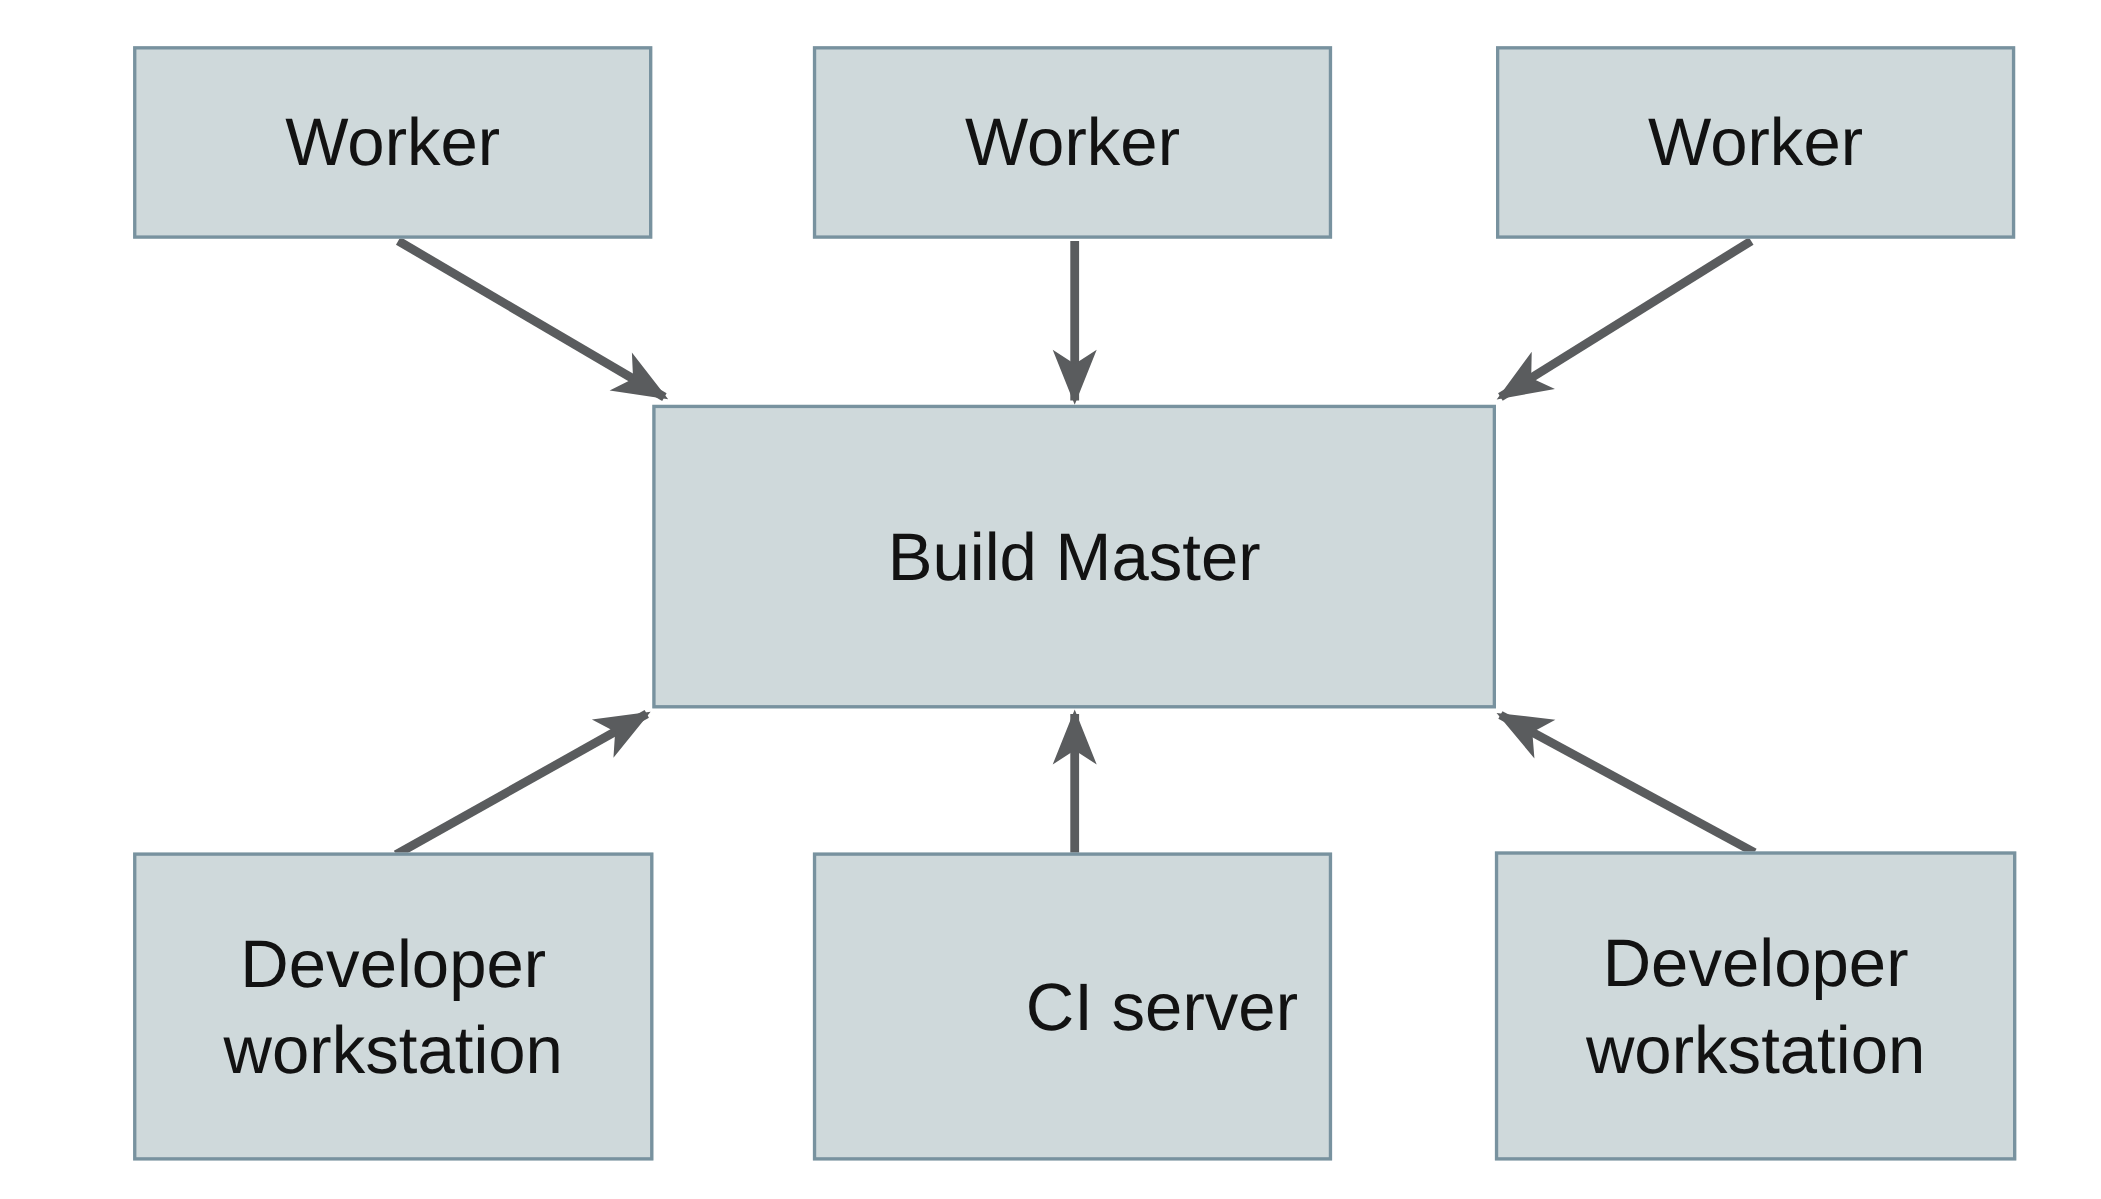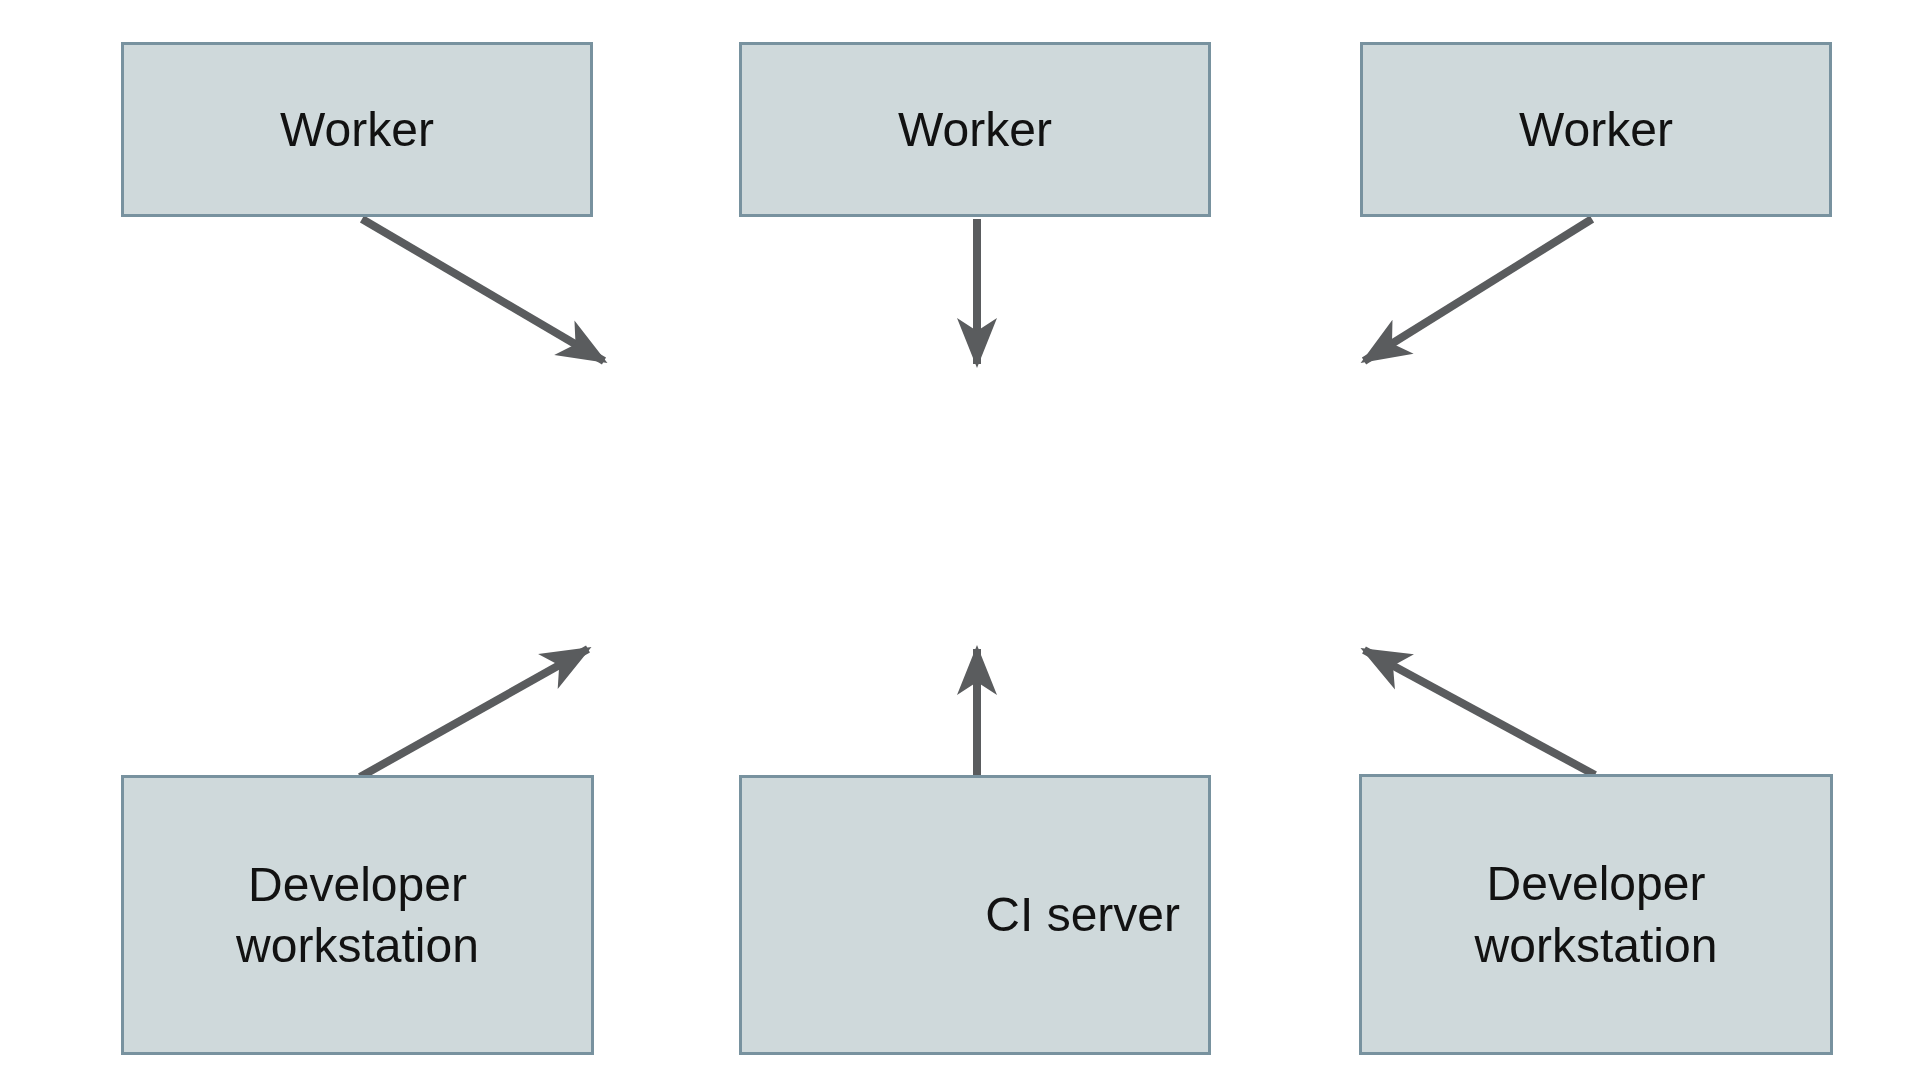--- a/index.html
+++ b/index.html
@@ -37,21 +37,21 @@
 
   .node {
     position: absolute;
     background: var(--node-fill);
     border: 3px solid var(--node-border);
     display: flex;
     align-items: center;
     justify-content: center;
     text-align: center;
     color: var(--text);
-    font-size: 48px;
+    font-size: 61px;
     line-height: 1.28;
     padding: 0 28px;
   }
 
   .node-worker-1 { left: 121px; top: 42px;  width: 472px; height: 175px; }
   .node-worker-2 { left: 739px; top: 42px;  width: 472px; height: 175px; }
   .node-worker-3 { left: 1360px; top: 42px; width: 472px; height: 175px; }
   .node-build-master { left: 593px; top: 368px; width: 767px; height: 276px; }
   .node-dev-ws-1 { left: 121px;  top: 775px; width: 473px; height: 280px; }
   .node-ci-server { left: 739px; top: 775px; width: 472px; height: 280px; justify-content: flex-end; }
@@ -81,20 +81,23 @@
   </div>
 
   <div class="node node-worker-2">
     <span>Worker</span>
   </div>
 
   <div class="node node-worker-3">
     <span>Worker</span>
   </div>
 
+  <div class="node node-build-master">
+    <span>Build Master</span>
+  </div>
 
   <div class="node node-dev-ws-1">
     <span>Developer workstation</span>
   </div>
 
   <div class="node node-ci-server">
     <span>CI server</span>
   </div>
 
   <div class="node node-dev-ws-2">

